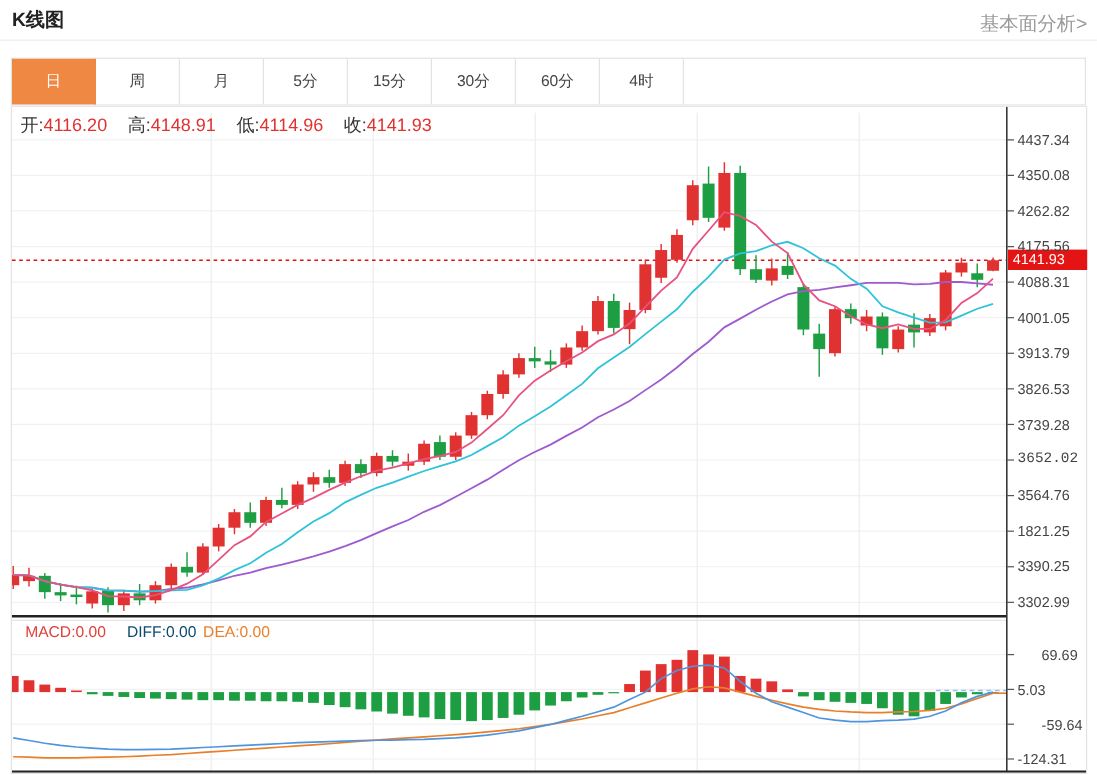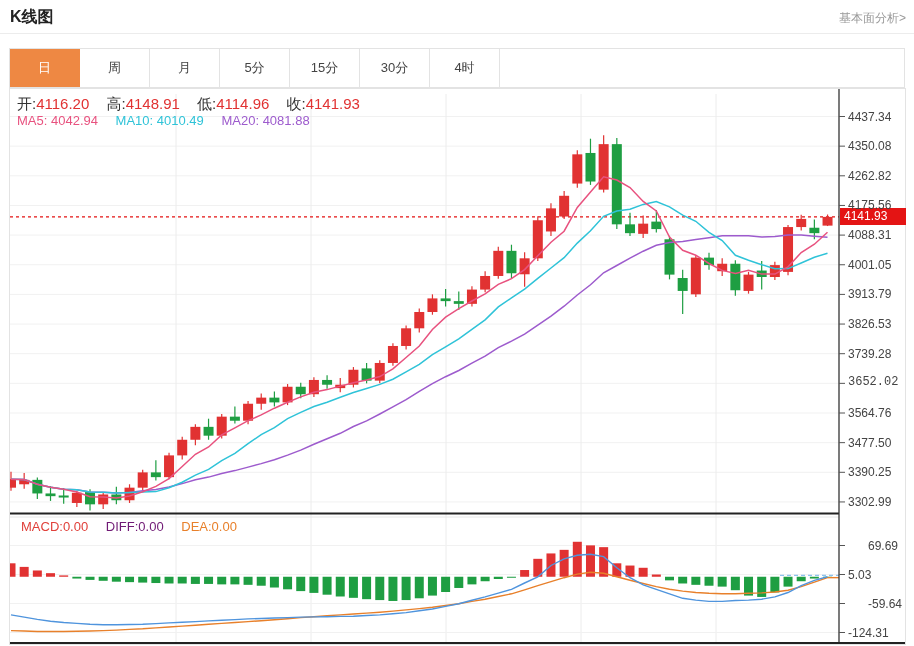--- a/index.html
+++ b/index.html
@@ -1,19 +1,19 @@
 <!DOCTYPE html>
 <html><head>
 <meta charset="utf-8">
 <style>
   html,body{margin:0;padding:0;background:#fff;}
   body{width:914px;height:646px;position:relative;overflow:hidden;
        font-family:"Liberation Sans",sans-serif;-webkit-font-smoothing:antialiased;}
   .hdr-title{position:absolute;left:10px;top:7px;font-size:16px;font-weight:bold;color:#222;}
-  .hdr-link{position:absolute;right:8px;top:10px;font-size:12px;color:#999;cursor:pointer;text-decoration:none;}
+  .hdr-link{position:absolute;right:8px;top:10px;font-size:16px;color:#999;cursor:pointer;text-decoration:none;}
   .hdr-divider{position:absolute;left:0;top:33px;width:914px;height:1px;background:#ececec;}
   .tabs{position:absolute;left:9px;top:48px;width:896px;height:40px;border:1px solid #e3e3e3;
         box-sizing:border-box;display:flex;background:#fff;}
   .tab{width:70px;height:100%;display:flex;align-items:center;justify-content:center;
        font-size:13px;color:#444;border-right:1px solid #e3e3e3;box-sizing:border-box;cursor:pointer;}
   .tab.selected{background:#ee8843;color:#fff;border-right:1px solid #ee8843;}
   .chart-box{position:absolute;left:9px;top:88px;width:897px;height:557px;
              border:1px solid #e3e3e3;box-sizing:border-box;background:#fff;}
   .chart-box svg{position:absolute;left:0;top:0;}
   .ohlc{position:absolute;left:7px;top:6px;font-size:15px;color:#333;white-space:nowrap;}
@@ -21,37 +21,38 @@
   .ohlc .v{color:#e13232;margin-right:13px;}
   .ma-row{position:absolute;left:7px;top:24px;font-size:13px;white-space:nowrap;}
   .ma5{color:#e8527f;margin-right:14px;}
   .ma10{color:#2fc3d8;margin-right:14px;}
   .ma20{color:#9d5bcd;}
   .axis-label{position:absolute;left:838px;font-size:12px;color:#444;text-align:center;}
   .price-tag{position:absolute;left:830px;top:119px;width:66px;height:17px;background:#e41414;
              color:#fff;font-size:12px;line-height:17px;padding-left:4px;box-sizing:border-box;}
   .macd-legend{position:absolute;left:11px;top:430px;font-size:13px;white-space:nowrap;}
   .macd-legend .m1{color:#e0403a;margin-right:14px;}
-  .macd-legend .m2{color:#701a75;margin-right:14px;}
+  .macd-legend .m2{color:#0c4a6e;margin-right:2px;}
   .macd-legend .m3{color:#e8802b;}
 </style>
 </head>
 <body>
 
 <div class="hdr-title">K线图</div>
 <a class="hdr-link">基本面分析&gt;</a>
 <div class="hdr-divider"></div>
 
 <div class="tabs">
     <div class="tab selected">日</div>
     <div class="tab">周</div>
     <div class="tab">月</div>
     <div class="tab">5分</div>
     <div class="tab">15分</div>
     <div class="tab">30分</div>
+    <div class="tab">60分</div>
     <div class="tab">4时</div>
   </div>
 
 <div class="chart-box">
   <svg width="895" height="555" id="csvg">
       <line x1="0" x2="829" y1="27.5" y2="27.5" stroke="#f1f1f1" stroke-width="1"></line>
       <line x1="0" x2="829" y1="57.15" y2="57.15" stroke="#f1f1f1" stroke-width="1"></line>
       <line x1="0" x2="829" y1="86.8" y2="86.8" stroke="#f1f1f1" stroke-width="1"></line>
       <line x1="0" x2="829" y1="116.44999999999999" y2="116.44999999999999" stroke="#f1f1f1" stroke-width="1"></line>
       <line x1="0" x2="829" y1="146.1" y2="146.1" stroke="#f1f1f1" stroke-width="1"></line>
@@ -294,44 +295,39 @@
       <line x1="829" x2="835" y1="543.502523" y2="543.502523" stroke="#555" stroke-width="1"></line>
     </svg>
 
   <div class="ohlc">
     <span class="lb">开:</span><span class="v">4116.20</span>
     <span class="lb">高:</span><span class="v">4148.91</span>
     <span class="lb">低:</span><span class="v">4114.96</span>
     <span class="lb">收:</span><span class="v">4141.93</span>
   </div>
 
-  <div class="ma-row">
-    <span class="ma5"><span>MA5:</span> <span>4042.94</span></span>
-    <span class="ma10"><span>MA10:</span> <span>4010.49</span></span>
-    <span class="ma20"><span>MA20:</span> <span>4081.88</span></span>
-  </div>
 
   <div class="price-tag">4141.93</div>
 
   <div class="macd-legend">
     <span class="m1"><span>MACD:</span><span>0.00</span></span>
     <span class="m2"><span>DIFF:</span><span>0.00</span></span>
     <span class="m3"><span>DEA:</span><span>0.00</span></span>
   </div>
 <div class="axis-label" style="top: 20.5px;">4437.34</div>
     <div class="axis-label" style="top: 50.15px;">4350.08</div>
     <div class="axis-label" style="top: 79.8px;">4262.82</div>
     <div class="axis-label" style="top: 109.45px;">4175.56</div>
     <div class="axis-label" style="top: 139.1px;">4088.31</div>
     <div class="axis-label" style="top: 168.75px;">4001.05</div>
     <div class="axis-label" style="top: 198.4px;">3913.79</div>
     <div class="axis-label" style="top: 228.05px;">3826.53</div>
     <div class="axis-label" style="top: 257.7px;">3739.28</div>
     <div class="axis-label" style="top: 286px; font-family: Liberation Mono, monospace;">3652.02</div>
     <div class="axis-label" style="top: 317px;">3564.76</div>
-    <div class="axis-label" style="top: 346.65px;">3477.50</div>
+    <div class="axis-label" style="top: 346.65px;">1821.25</div>
     <div class="axis-label" style="top: 376.3px;">3390.25</div>
     <div class="axis-label" style="top: 405.95px;">3302.99</div>
     <div class="axis-label" style="top: 449.503px; margin-left: 20px;">69.69</div>
     <div class="axis-label" style="top: 478.5px;">5.03</div>
     <div class="axis-label" style="top: 507.501px; margin-left: 20px;">-59.64</div>
     <div class="axis-label" style="top: 536.503px;">-124.31</div>
   </div>
 
 </body></html>

